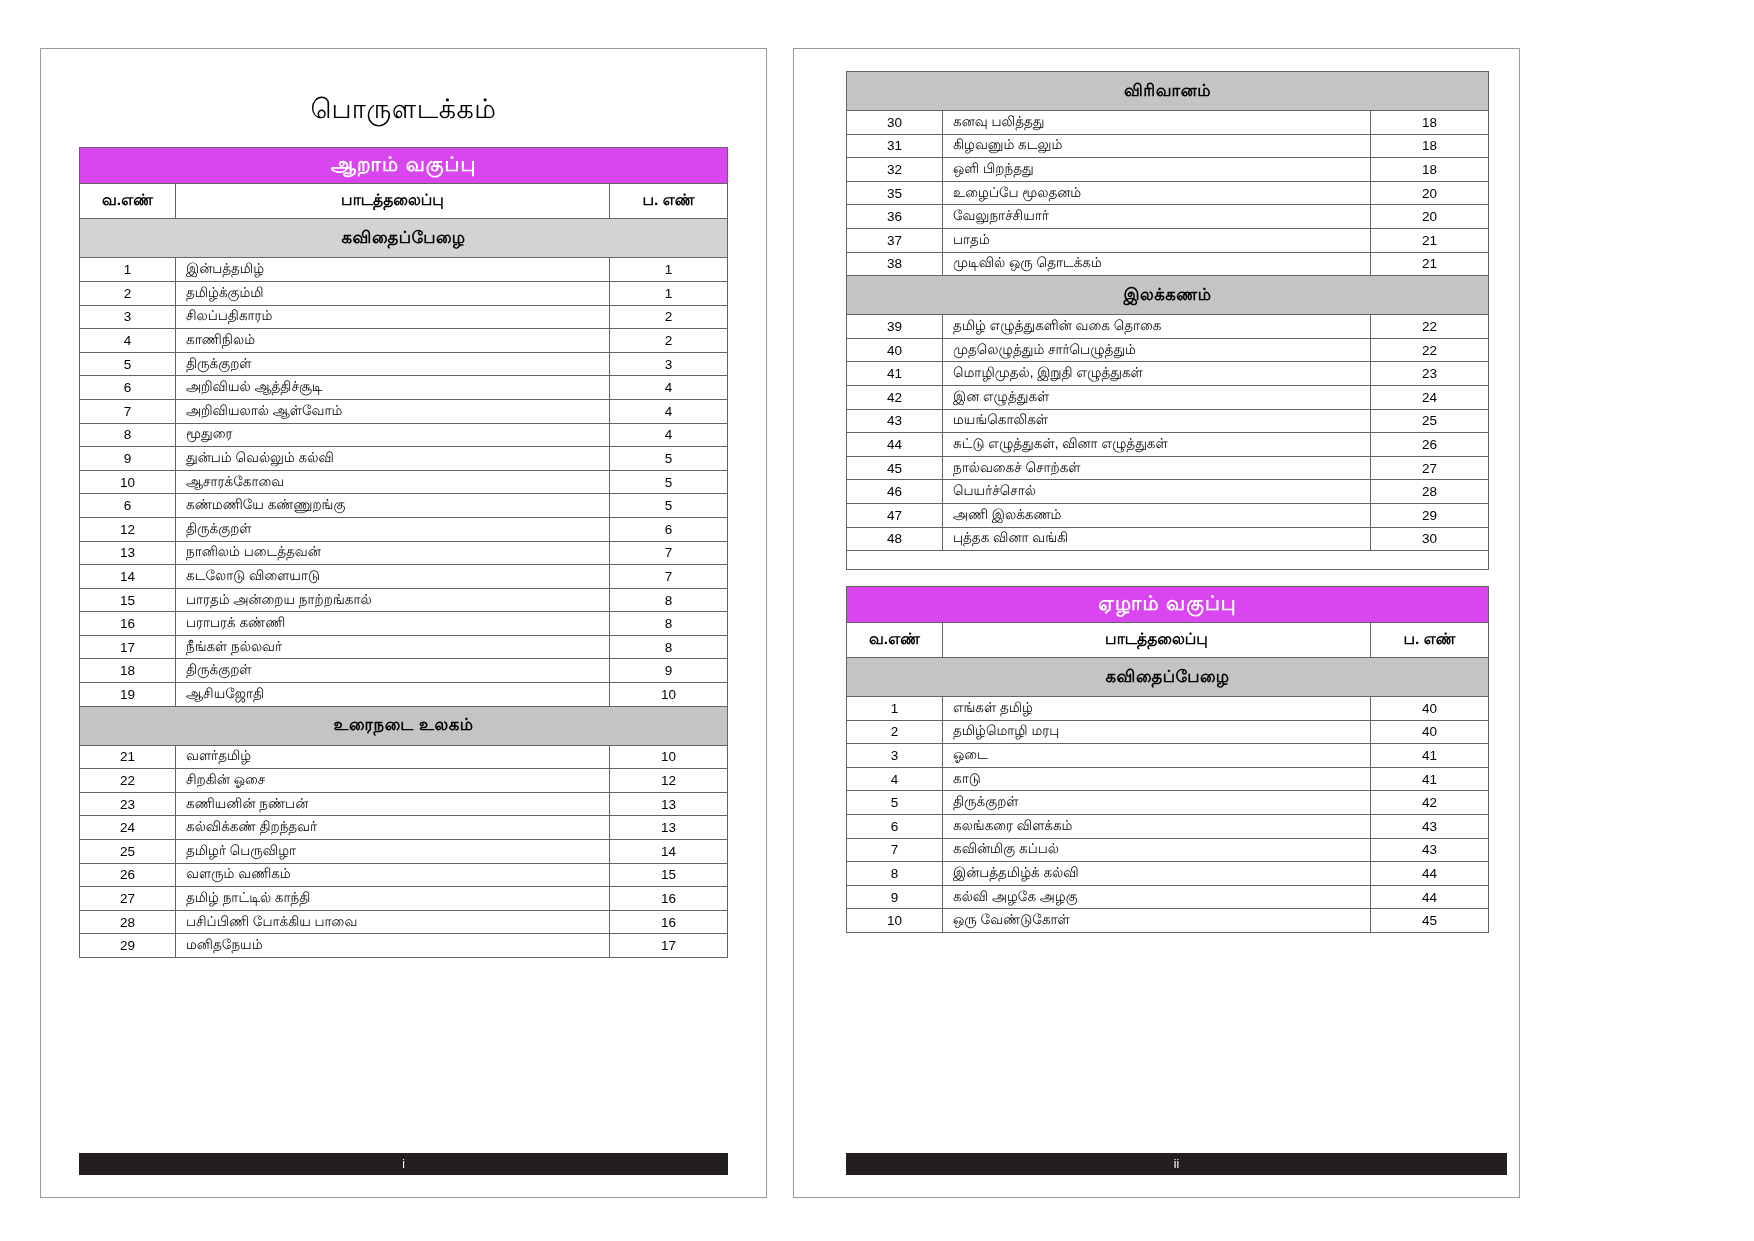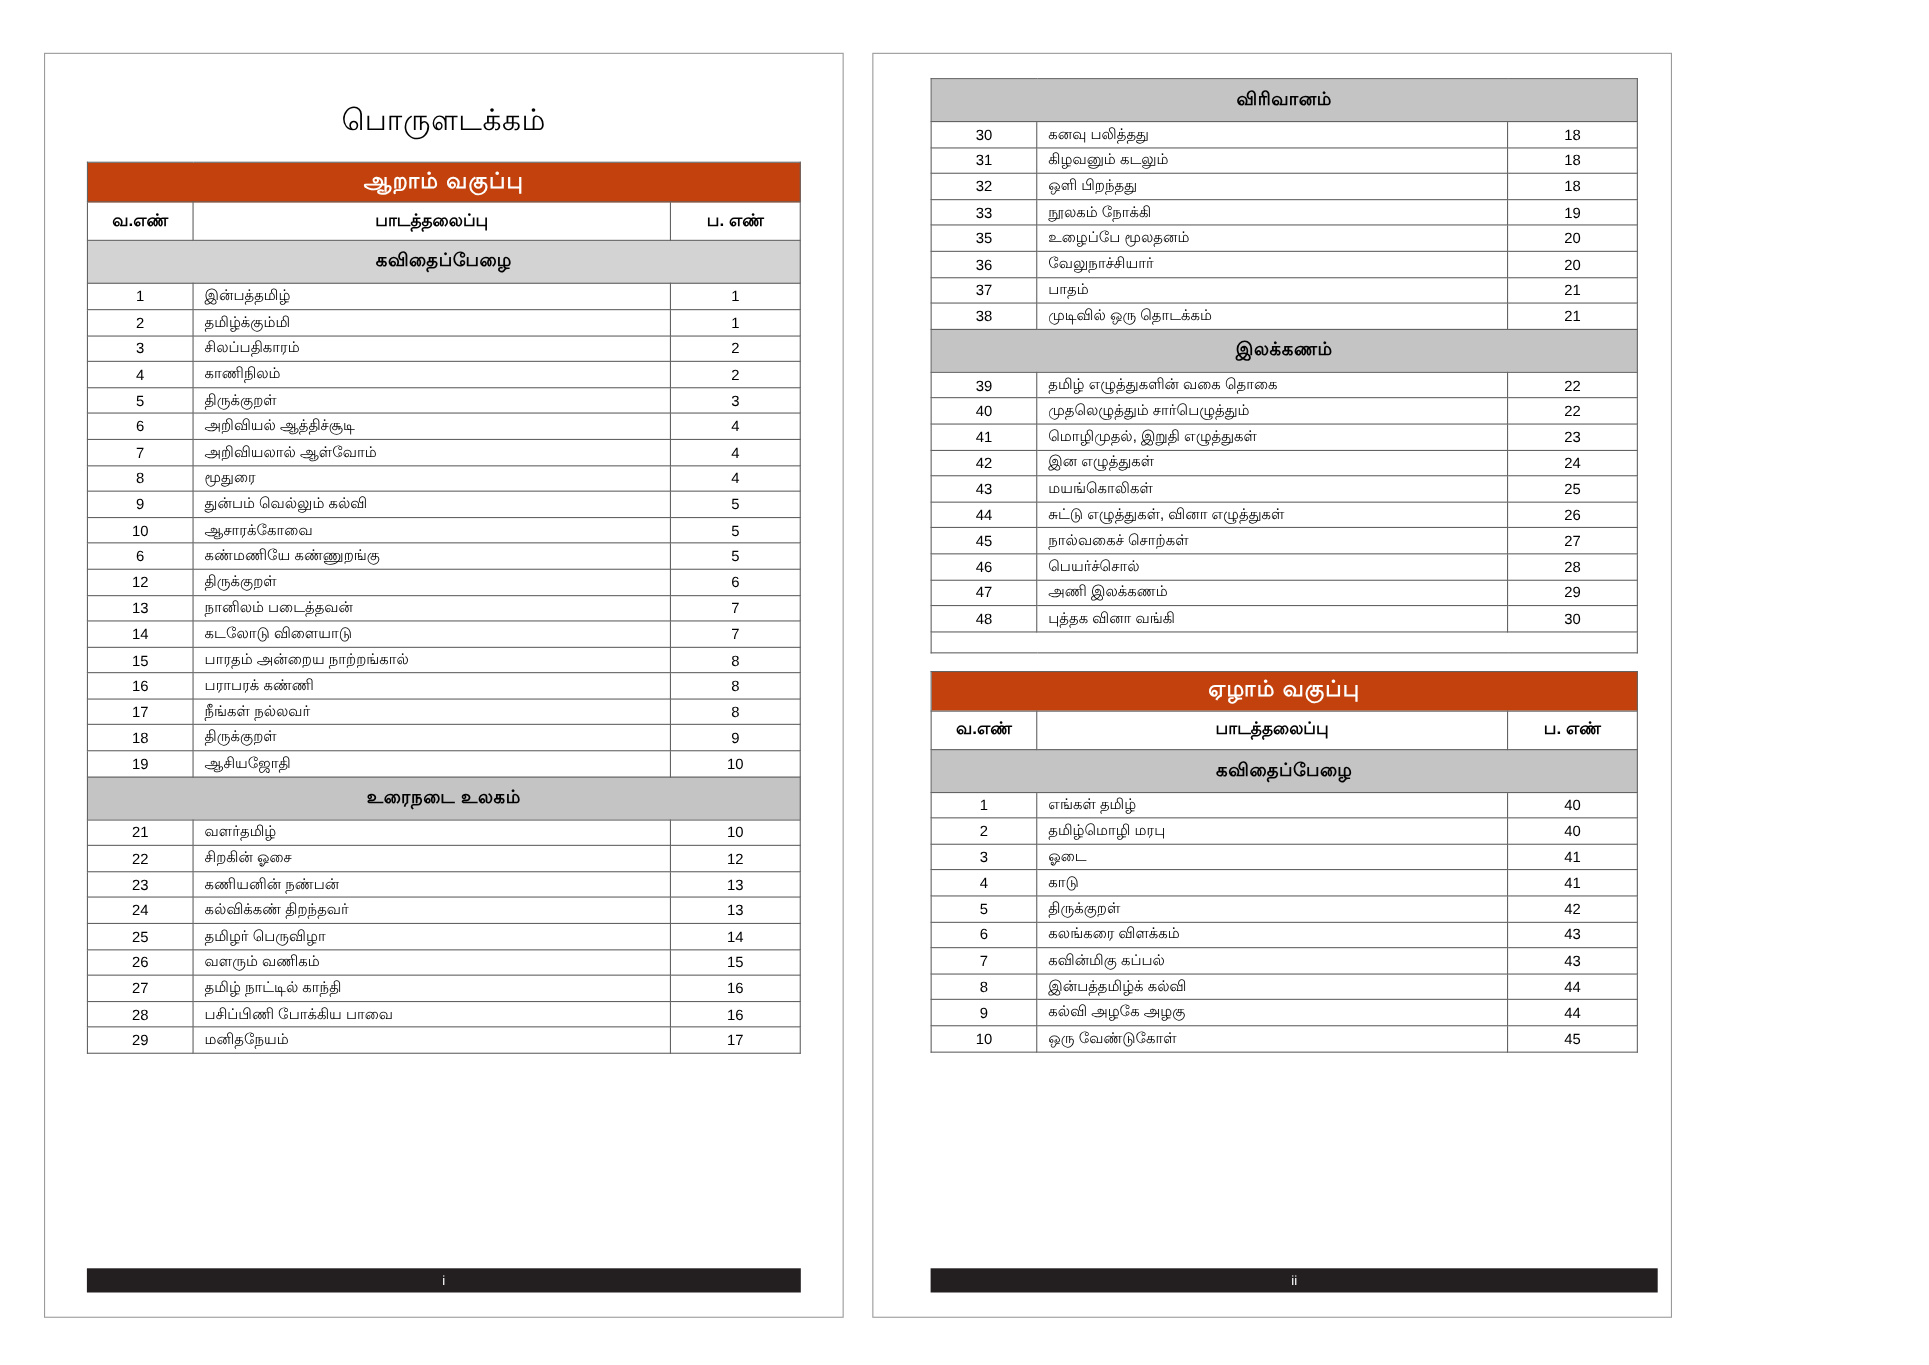--- a/index.html
+++ b/index.html
@@ -63,21 +63,21 @@
     border: 1px solid #636363;
     padding: 0;
     vertical-align: middle;
   }
 
   .col-sno   { width: 96px; }
   .col-title { width: auto; }
   .col-page  { width: 118px; }
 
   .row-class {
-    background: #c2410c;
+    background: #d946ef;
     color: #ffffff;
     text-align: center;
     font-size: 20px;
     font-weight: 700;
     height: 36px;
     letter-spacing: 1px;
     border-color: #231f20 !important;
   }
   .row-colhead td {
     text-align: center;
@@ -335,25 +335,20 @@
               <td class="cell-sno">31</td>
               <td class="cell-title">கிழவனும்  கடலும்</td>
               <td class="cell-page">18</td>
             </tr>
           <tr class="row-item">
               <td class="cell-sno">32</td>
               <td class="cell-title">ஒளி  பிறந்தது</td>
               <td class="cell-page">18</td>
             </tr>
           <tr class="row-item">
-              <td class="cell-sno">33</td>
-              <td class="cell-title">நூலகம்  நோக்கி</td>
-              <td class="cell-page">19</td>
-            </tr>
-          <tr class="row-item">
               <td class="cell-sno">35</td>
               <td class="cell-title">உழைப்பே  மூலதனம்</td>
               <td class="cell-page">20</td>
             </tr>
           <tr class="row-item">
               <td class="cell-sno">36</td>
               <td class="cell-title">வேலுநாச்சியார்</td>
               <td class="cell-page">20</td>
             </tr>
           <tr class="row-item">

